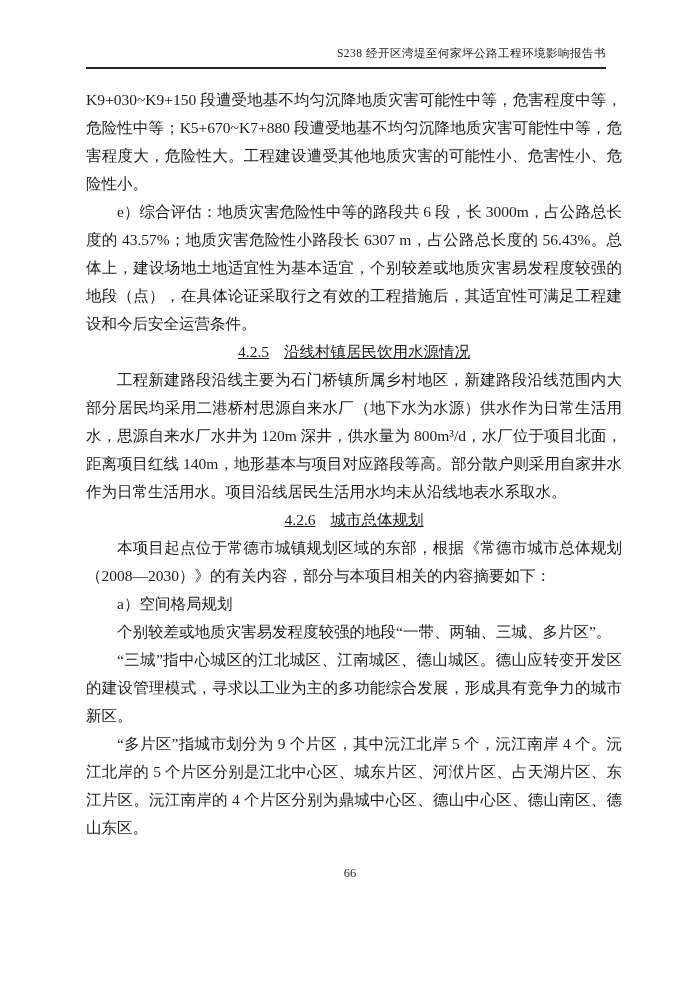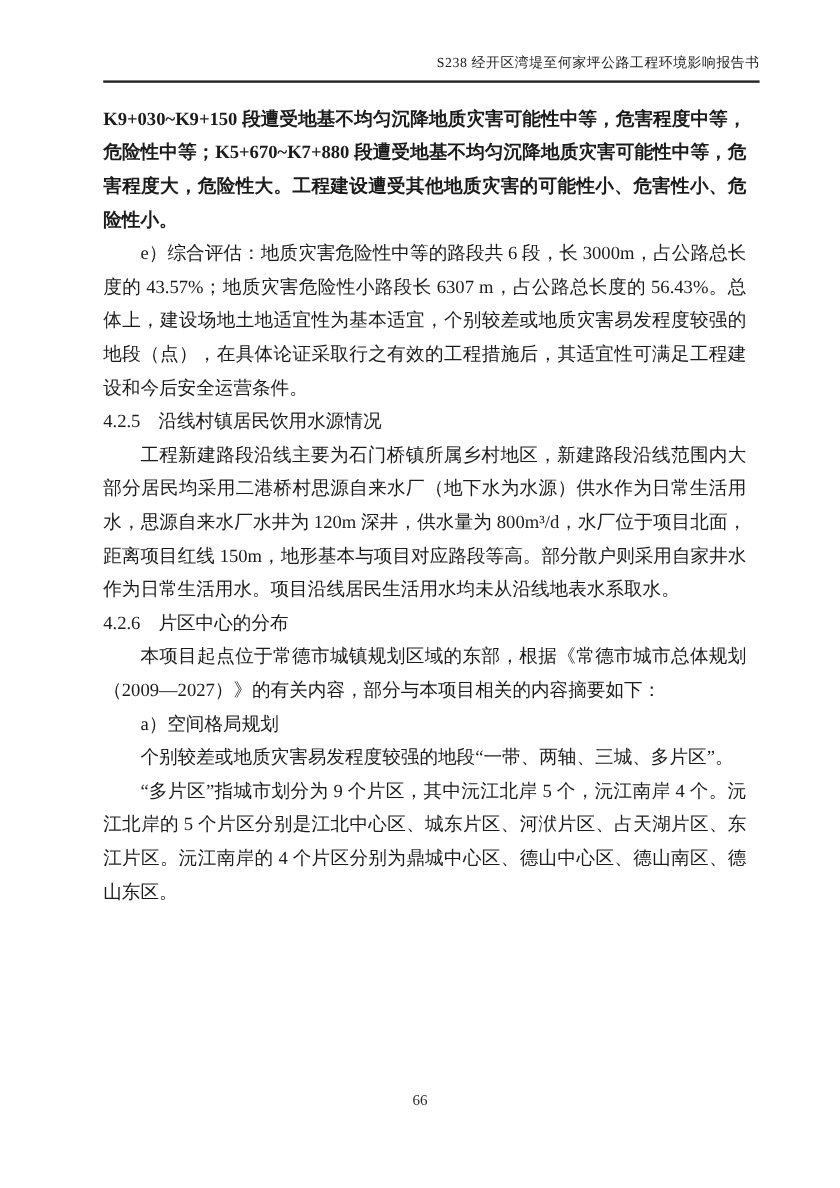--- a/index.html
+++ b/index.html
@@ -10,53 +10,54 @@
     color: #1b1b1b;
   }
   .page {
     position: relative;
     width: 700px; height: 990px;
     background: #ffffff;
     overflow: hidden;
   }
   .header {
     position: absolute;
-    left: 86px; right: 67px; top: 46px;
+    left: 86px; right: 94px; top: 46px;
   }
   .header-title {
     text-align: right;
     font-size: 11.5px;
     letter-spacing: 0.5px;
     padding-bottom: 7px;
     border-bottom: 2px solid #242424;
     line-height: 14px;
   }
   .content {
     position: absolute;
     left: 86px; right: 78px; top: 86px;
     font-size: 15.5px;
     line-height: 28px;
     text-align: justify;
   }
   .content p {
     margin: 0;
     text-indent: 2em;
   }
-  .content p.noindent { text-indent: 0; font-weight: bold; }
+  .content p.noindent { text-indent: 0; }
   .heading {
     line-height: 28px;
-    text-align: left;
+    text-align: center;
+    text-decoration: underline;
   }
   .heading .hnum {
     font-family: "Liberation Serif", "DejaVu Serif", serif;
     margin-right: 15px;
   }
   .footer {
     position: absolute;
-    left: 0; right: 0; top: 910px;
+    left: 0; right: 0; top: 866px;
     text-align: center;
     font-size: 12.5px;
     color: #2a2a2a;
   }
 </style>
 </head>
 <body>
 
 <div class="page">
 
@@ -67,35 +68,36 @@
   <div class="content">
 
     <p class="noindent">K9+030~K9+150 段遭受地基不均匀沉降地质灾害可能性中等，危害程度中等，危险性中等；K5+670~K7+880 段遭受地基不均匀沉降地质灾害可能性中等，危害程度大，危险性大。工程建设遭受其他地质灾害的可能性小、危害性小、危险性小。</p>
 
     <p>e）综合评估：地质灾害危险性中等的路段共 6 段，长 3000m，占公路总长度的 43.57%；地质灾害危险性小路段长 6307 m，占公路总长度的 56.43%。总体上，建设场地土地适宜性为基本适宜，个别较差或地质灾害易发程度较强的地段（点），在具体论证采取行之有效的工程措施后，其适宜性可满足工程建设和今后安全运营条件。</p>
 
     <div class="heading">
       <span class="hnum">4.2.5</span><span>沿线村镇居民饮用水源情况</span>
     </div>
 
-    <p>工程新建路段沿线主要为石门桥镇所属乡村地区，新建路段沿线范围内大部分居民均采用二港桥村思源自来水厂（地下水为水源）供水作为日常生活用水，思源自来水厂水井为 120m 深井，供水量为 800m³/d，水厂位于项目北面，距离项目红线 150m，地形基本与项目对应路段等高。部分散户则采用自家井水作为日常生活用水。项目沿线居民生活用水均未从沿线地表水系取水。</p>
+    <p>工程新建路段沿线主要为石门桥镇所属乡村地区，新建路段沿线范围内大部分居民均采用二港桥村思源自来水厂（地下水为水源）供水作为日常生活用水，思源自来水厂水井为 120m 深井，供水量为 800m³/d，水厂位于项目北面，距离项目红线 140m，地形基本与项目对应路段等高。部分散户则采用自家井水作为日常生活用水。项目沿线居民生活用水均未从沿线地表水系取水。</p>
 
     <div class="heading">
-      <span class="hnum">4.2.6</span><span>片区中心的分布</span>
+      <span class="hnum">4.2.6</span><span>城市总体规划</span>
     </div>
 
 
-    <p>本项目起点位于常德市城镇规划区域的东部，根据《常德市城市总体规划（2009—2027）》的有关内容，部分与本项目相关的内容摘要如下：</p>
+    <p>本项目起点位于常德市城镇规划区域的东部，根据《常德市城市总体规划（2008—2030）》的有关内容，部分与本项目相关的内容摘要如下：</p>
 
     <p>a）空间格局规划</p>
 
     <p>个别较差或地质灾害易发程度较强的地段“一带、两轴、三城、多片区”。</p>
 
 
 
+    <p>“三城”指中心城区的江北城区、江南城区、德山城区。德山应转变开发区的建设管理模式，寻求以工业为主的多功能综合发展，形成具有竞争力的城市新区。</p>
 
     <p>“多片区”指城市划分为 9 个片区，其中沅江北岸 5 个，沅江南岸 4 个。沅江北岸的 5 个片区分别是江北中心区、城东片区、河洑片区、占天湖片区、东江片区。沅江南岸的 4 个片区分别为鼎城中心区、德山中心区、德山南区、德山东区。</p>
 
   </div>
 
   <div class="footer">
     <span>66</span>
   </div>
 
 </div>

